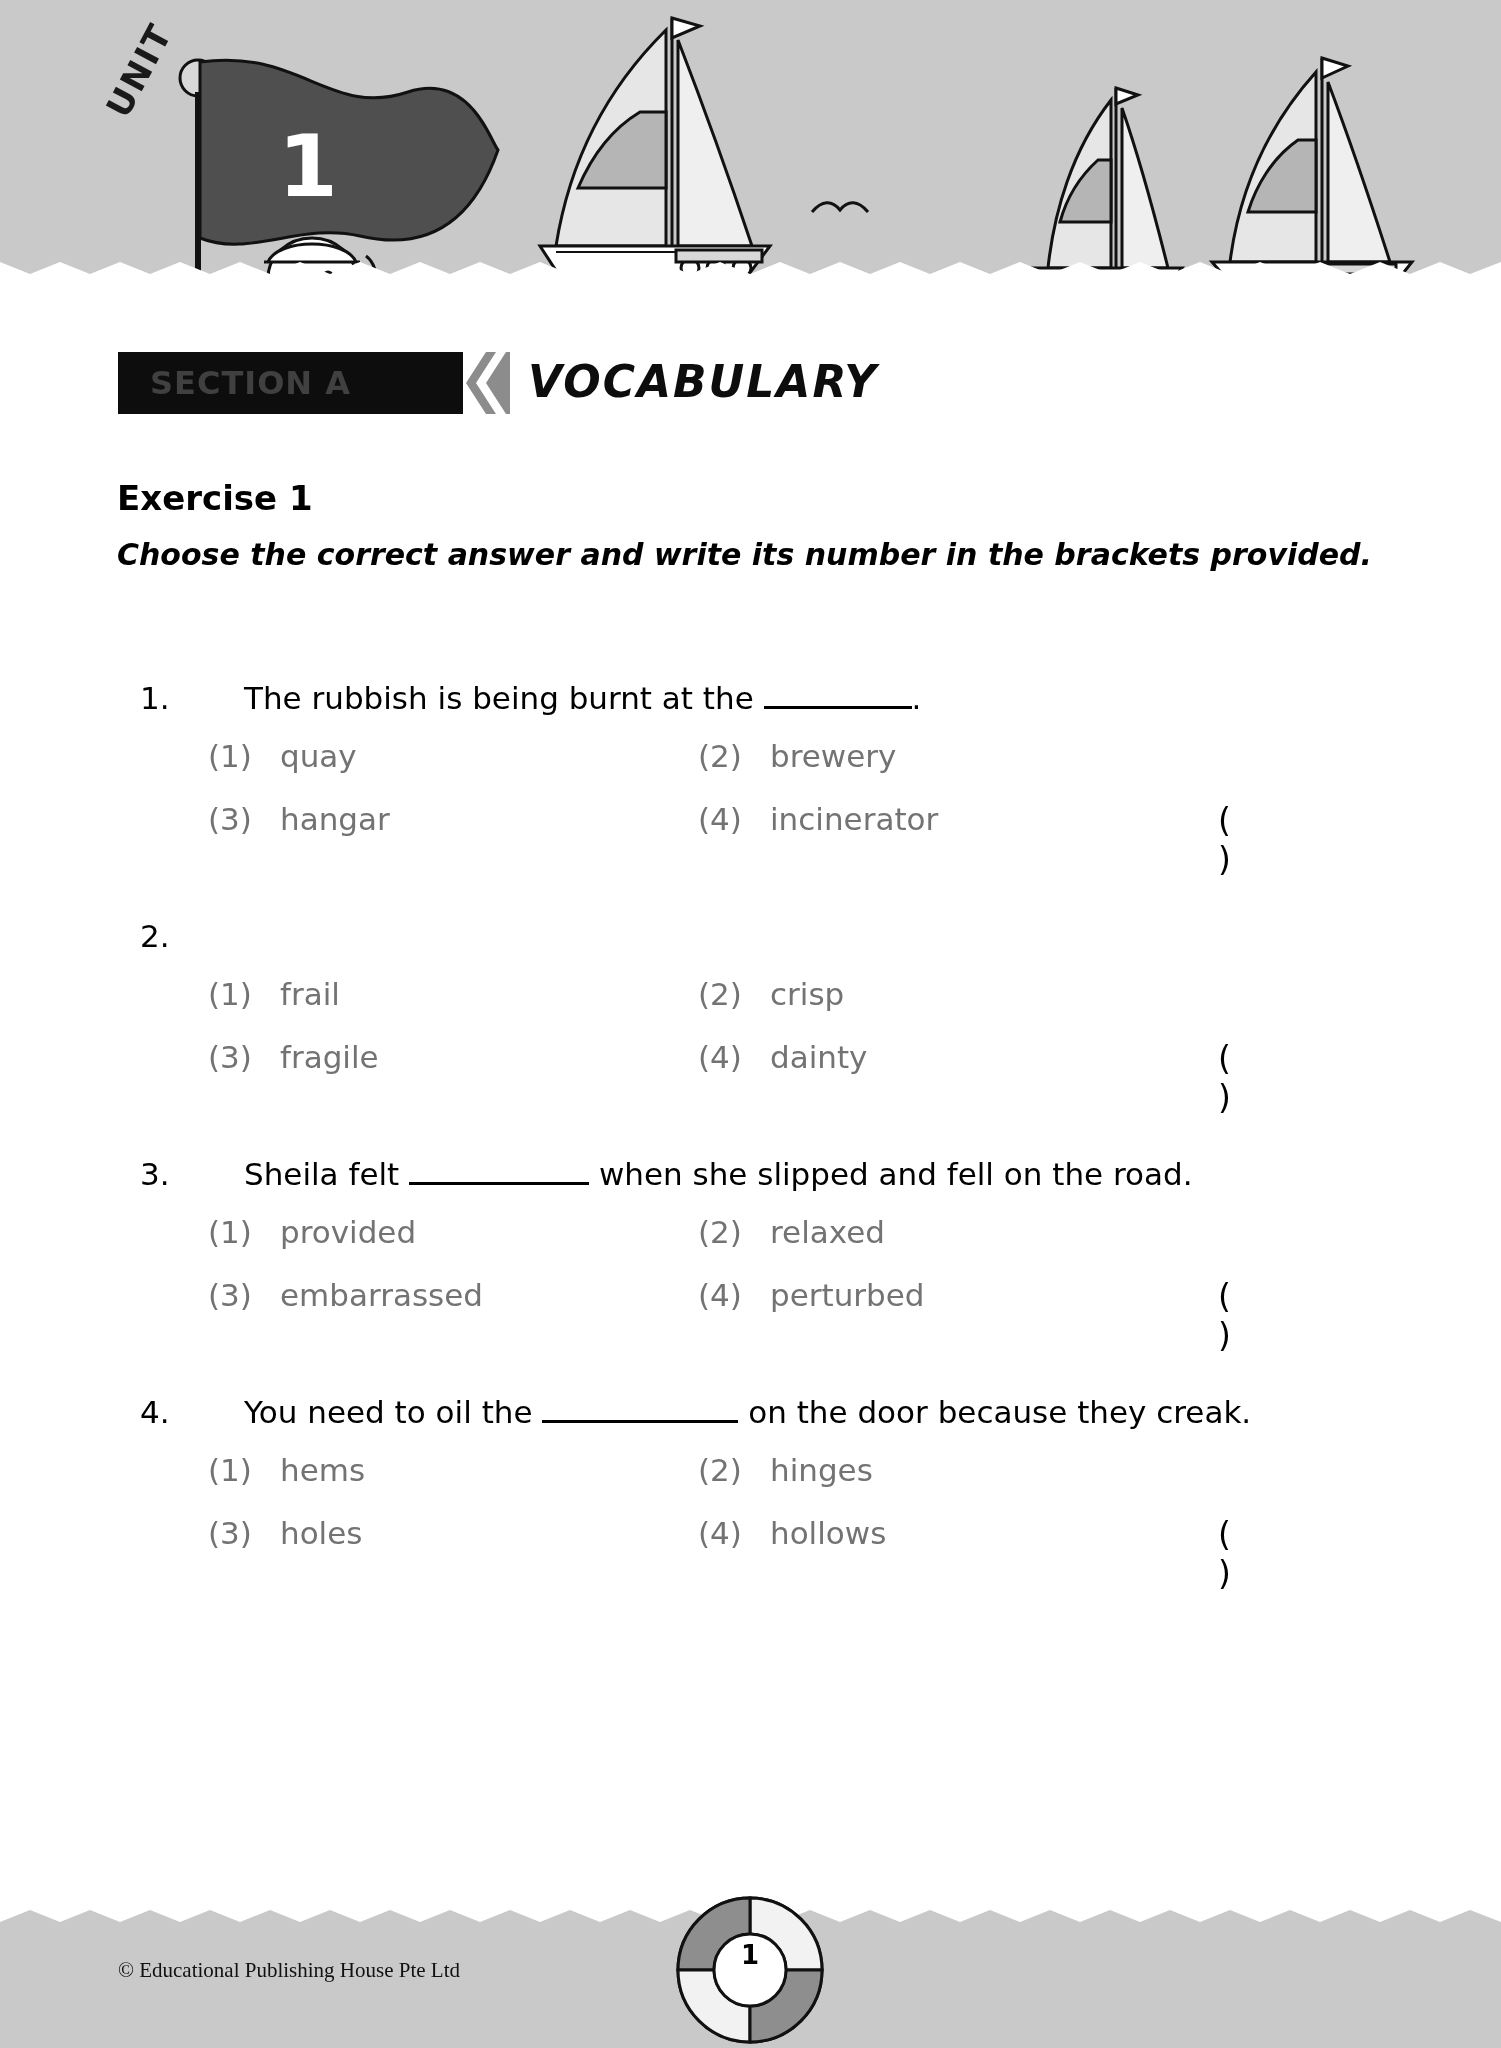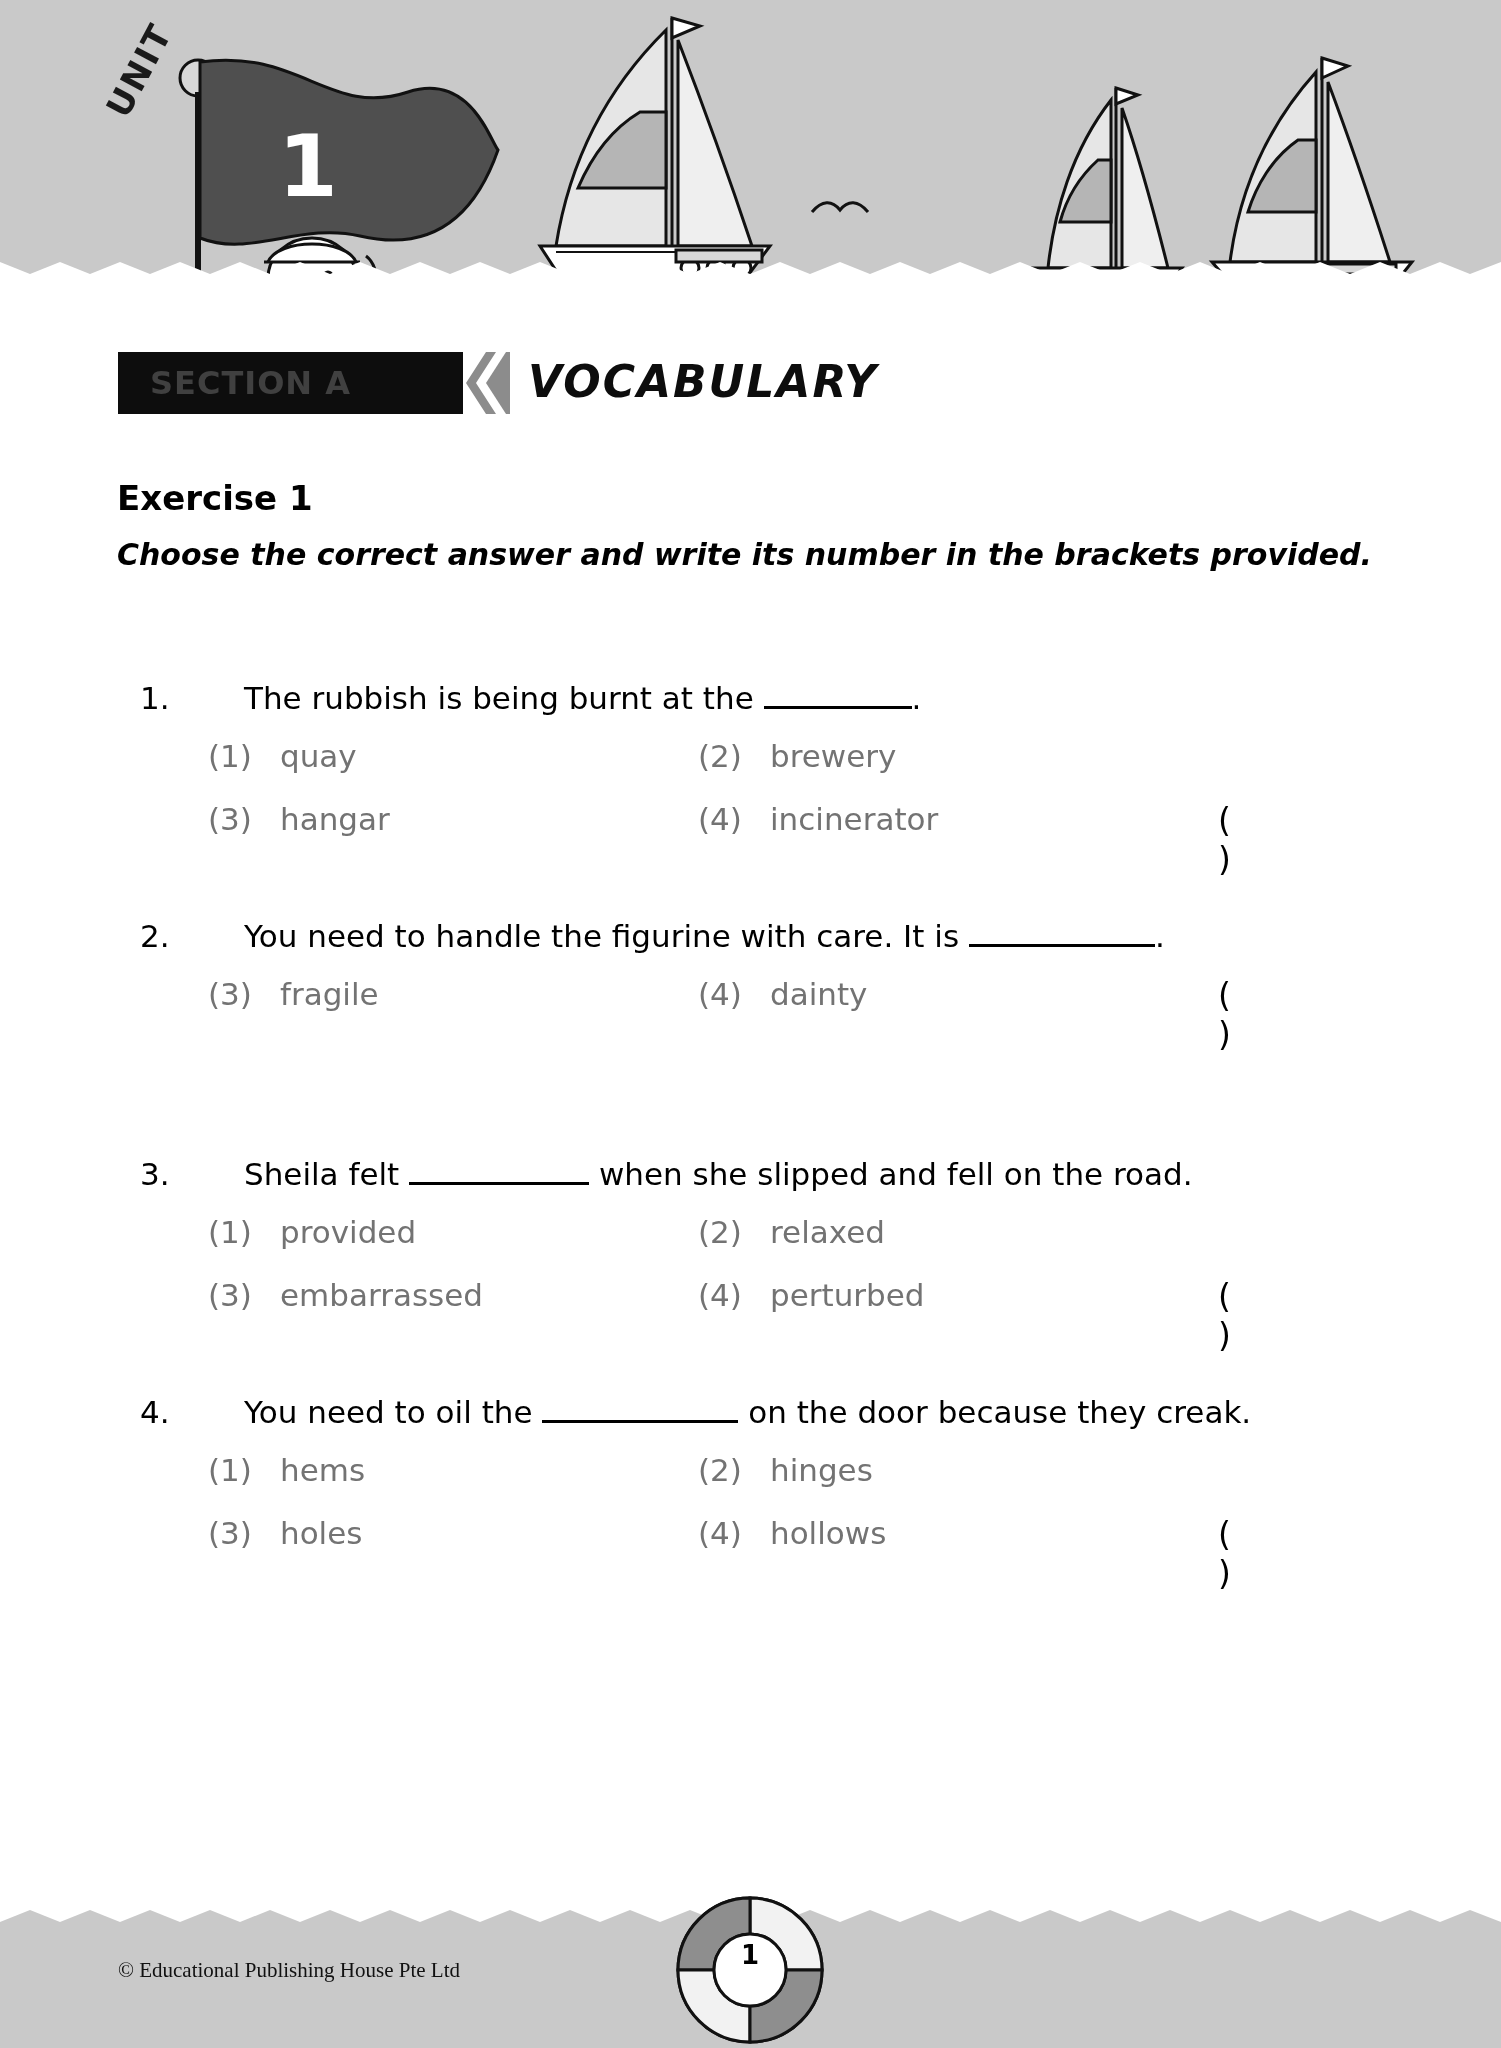--- a/index.html
+++ b/index.html
@@ -326,22 +326,25 @@
       <div class="opt-row">
         <span class="opt opt-a"><span class="opt-num">(3)</span><span>hangar</span></span>
         <span class="opt opt-b"><span class="opt-num">(4)</span><span>incinerator</span></span>
         <span class="brackets">(   )</span>
       </div>
     </div>
   </div>
 
   <div class="question">
     <span class="q-num">2.</span>
-    <span class="q-stem"><span>You need to handle the figurine with care. It is </span><span class="blank" style="width:186px"></span><span>.</span></span>
     <div class="q-options">
+      <div class="opt-row">
+        <span class="opt opt-a"><span class="opt-num">(1)</span><span>frail</span></span>
+        <span class="opt opt-b"><span class="opt-num">(2)</span><span>crisp</span></span>
+      </div>
       <div class="opt-row">
         <span class="opt opt-a"><span class="opt-num">(3)</span><span>fragile</span></span>
         <span class="opt opt-b"><span class="opt-num">(4)</span><span>dainty</span></span>
         <span class="brackets">(   )</span>
       </div>
     </div>
   </div>
 
   <div class="question">
     <span class="q-num">3.</span>

